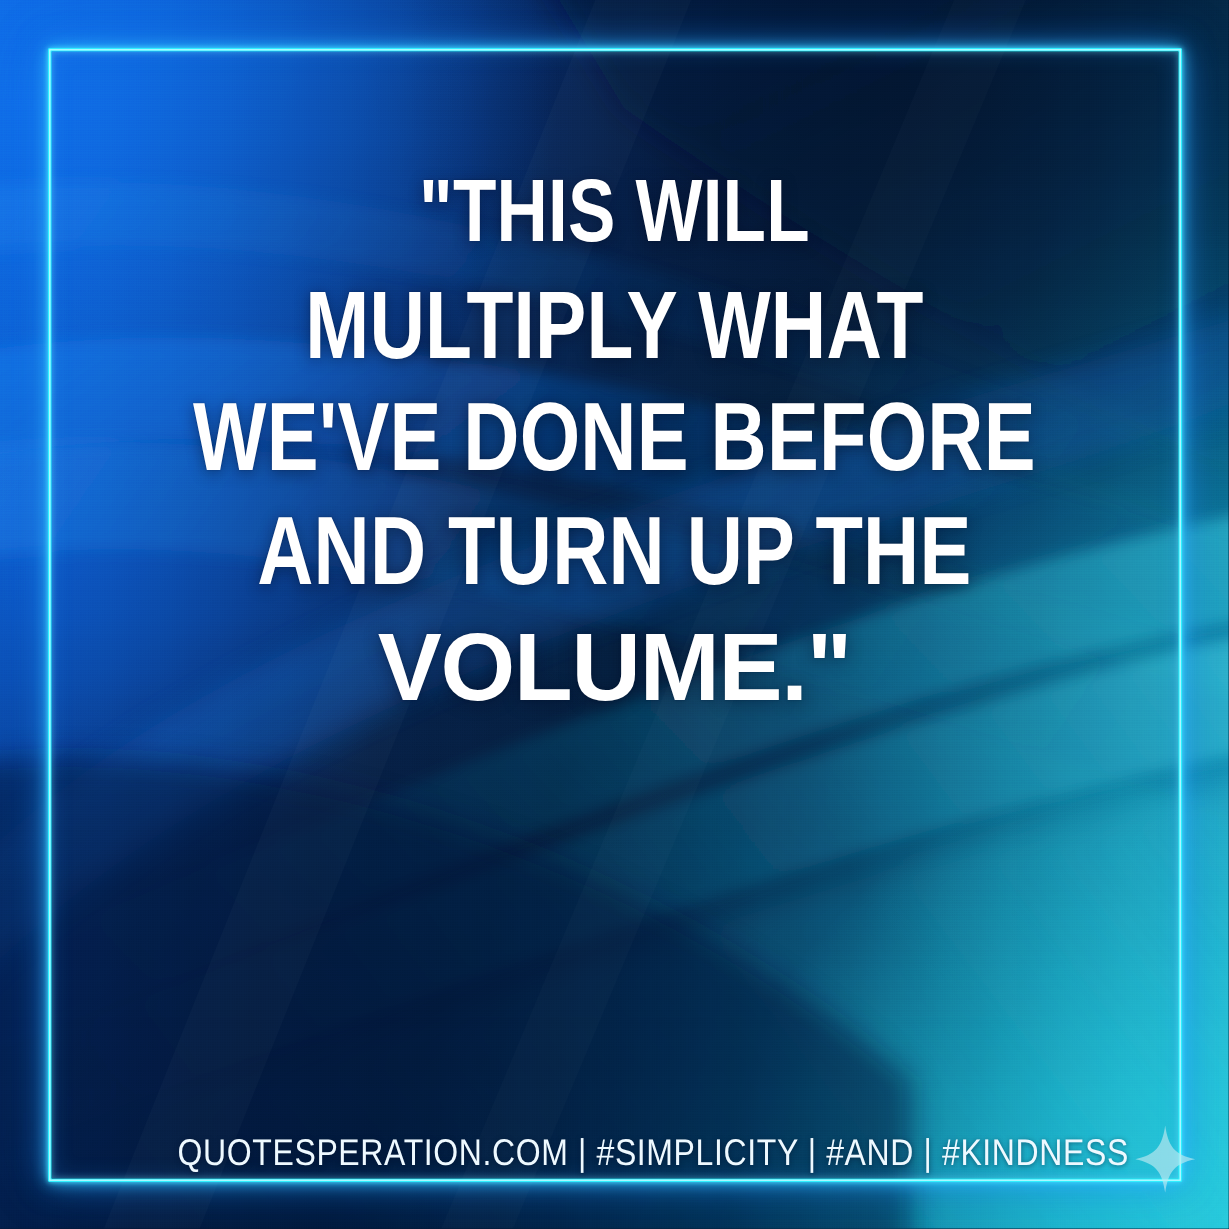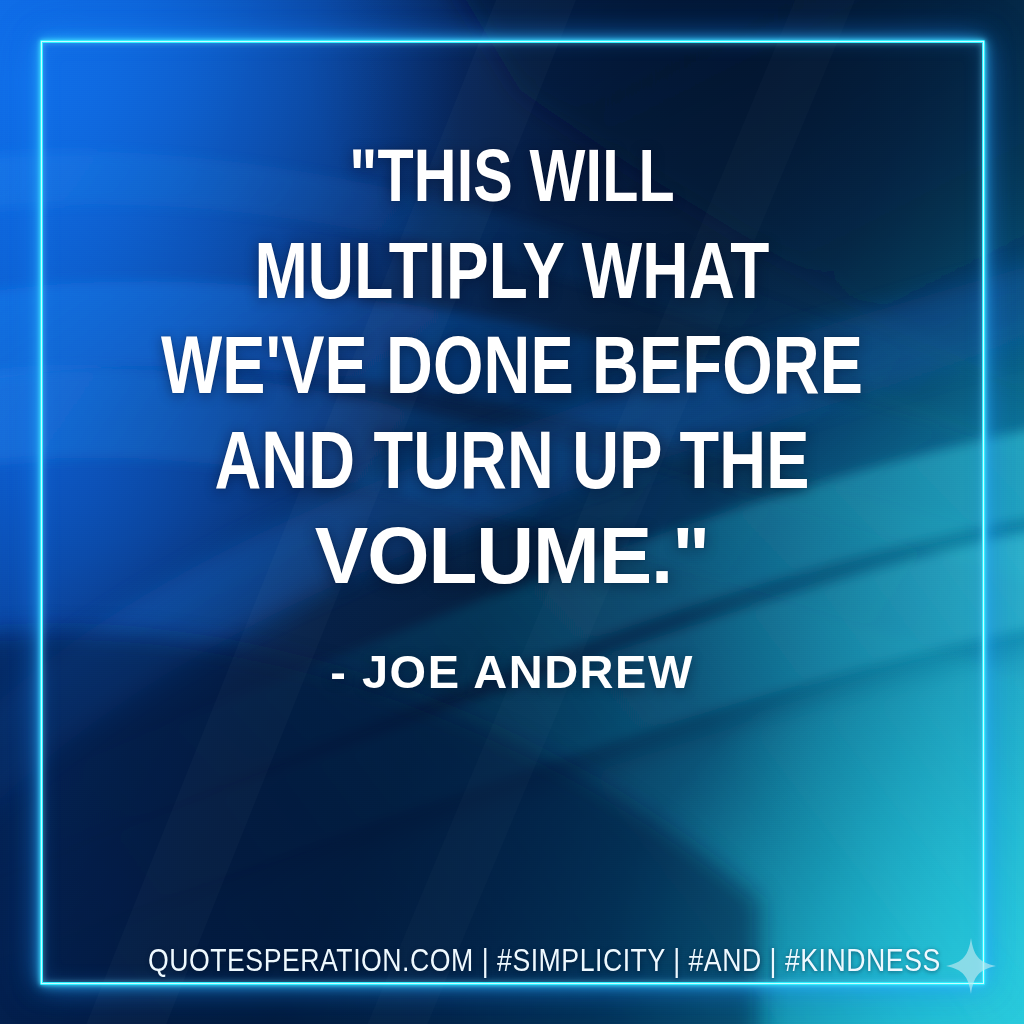--- a/index.html
+++ b/index.html
@@ -230,21 +230,20 @@
   <div class="border-core"></div>
 
   <div class="quote-wrap">
     <span class="quote-line l1">"THIS WILL</span>
     <span class="quote-line l2">MULTIPLY WHAT</span>
     <span class="quote-line l3">WE'VE DONE BEFORE</span>
     <span class="quote-line l4">AND TURN UP THE</span>
     <span class="quote-line l5">VOLUME."</span>
   </div>
 
-  <div class="attribution">- JOE ANDREW</div>
 
   <div class="footer">QUOTESPERATION.COM | #SIMPLICITY | #AND | #KINDNESS</div>
 
   <div class="sparkle">
     <svg viewBox="0 0 50 56" aria-hidden="true">
       <path d="M25 0 C27.5 17 32.5 24.5 50 28 C32.5 31.5 27.5 39 25 56 C22.5 39 17.5 31.5 0 28 C17.5 24.5 22.5 17 25 0 Z" fill="#bde9f1"></path>
     </svg>
   </div>
 
 </div>

